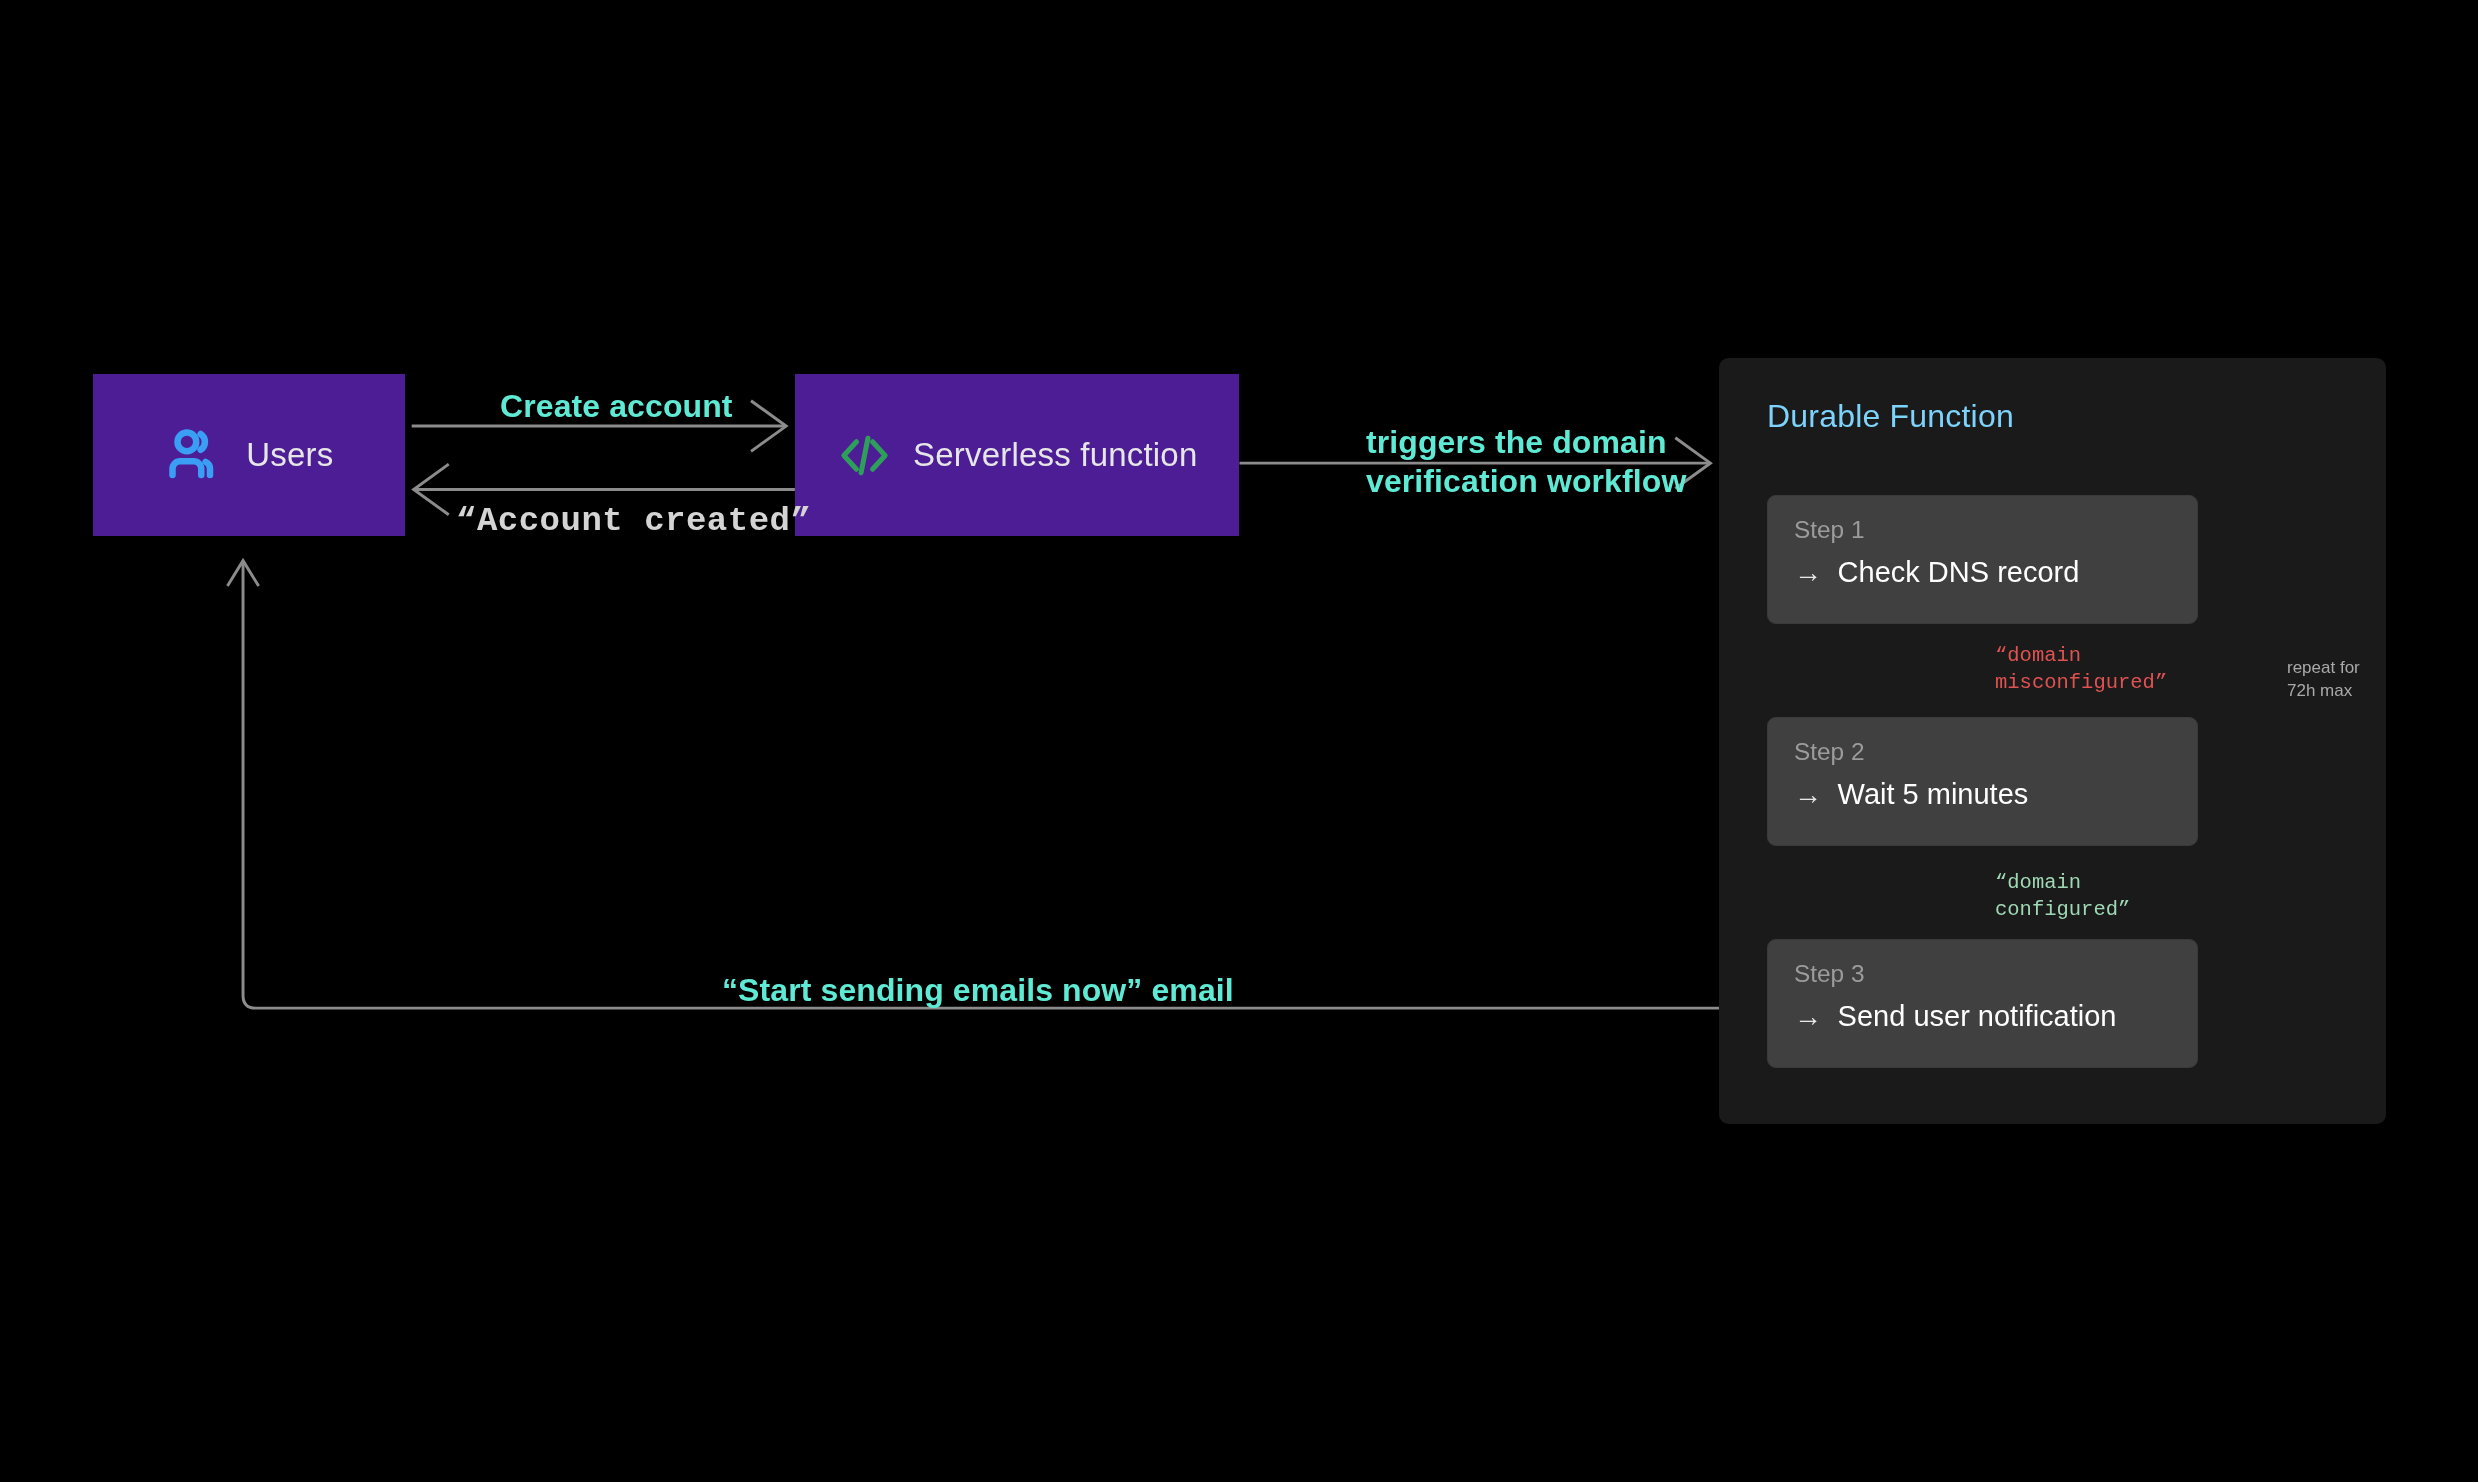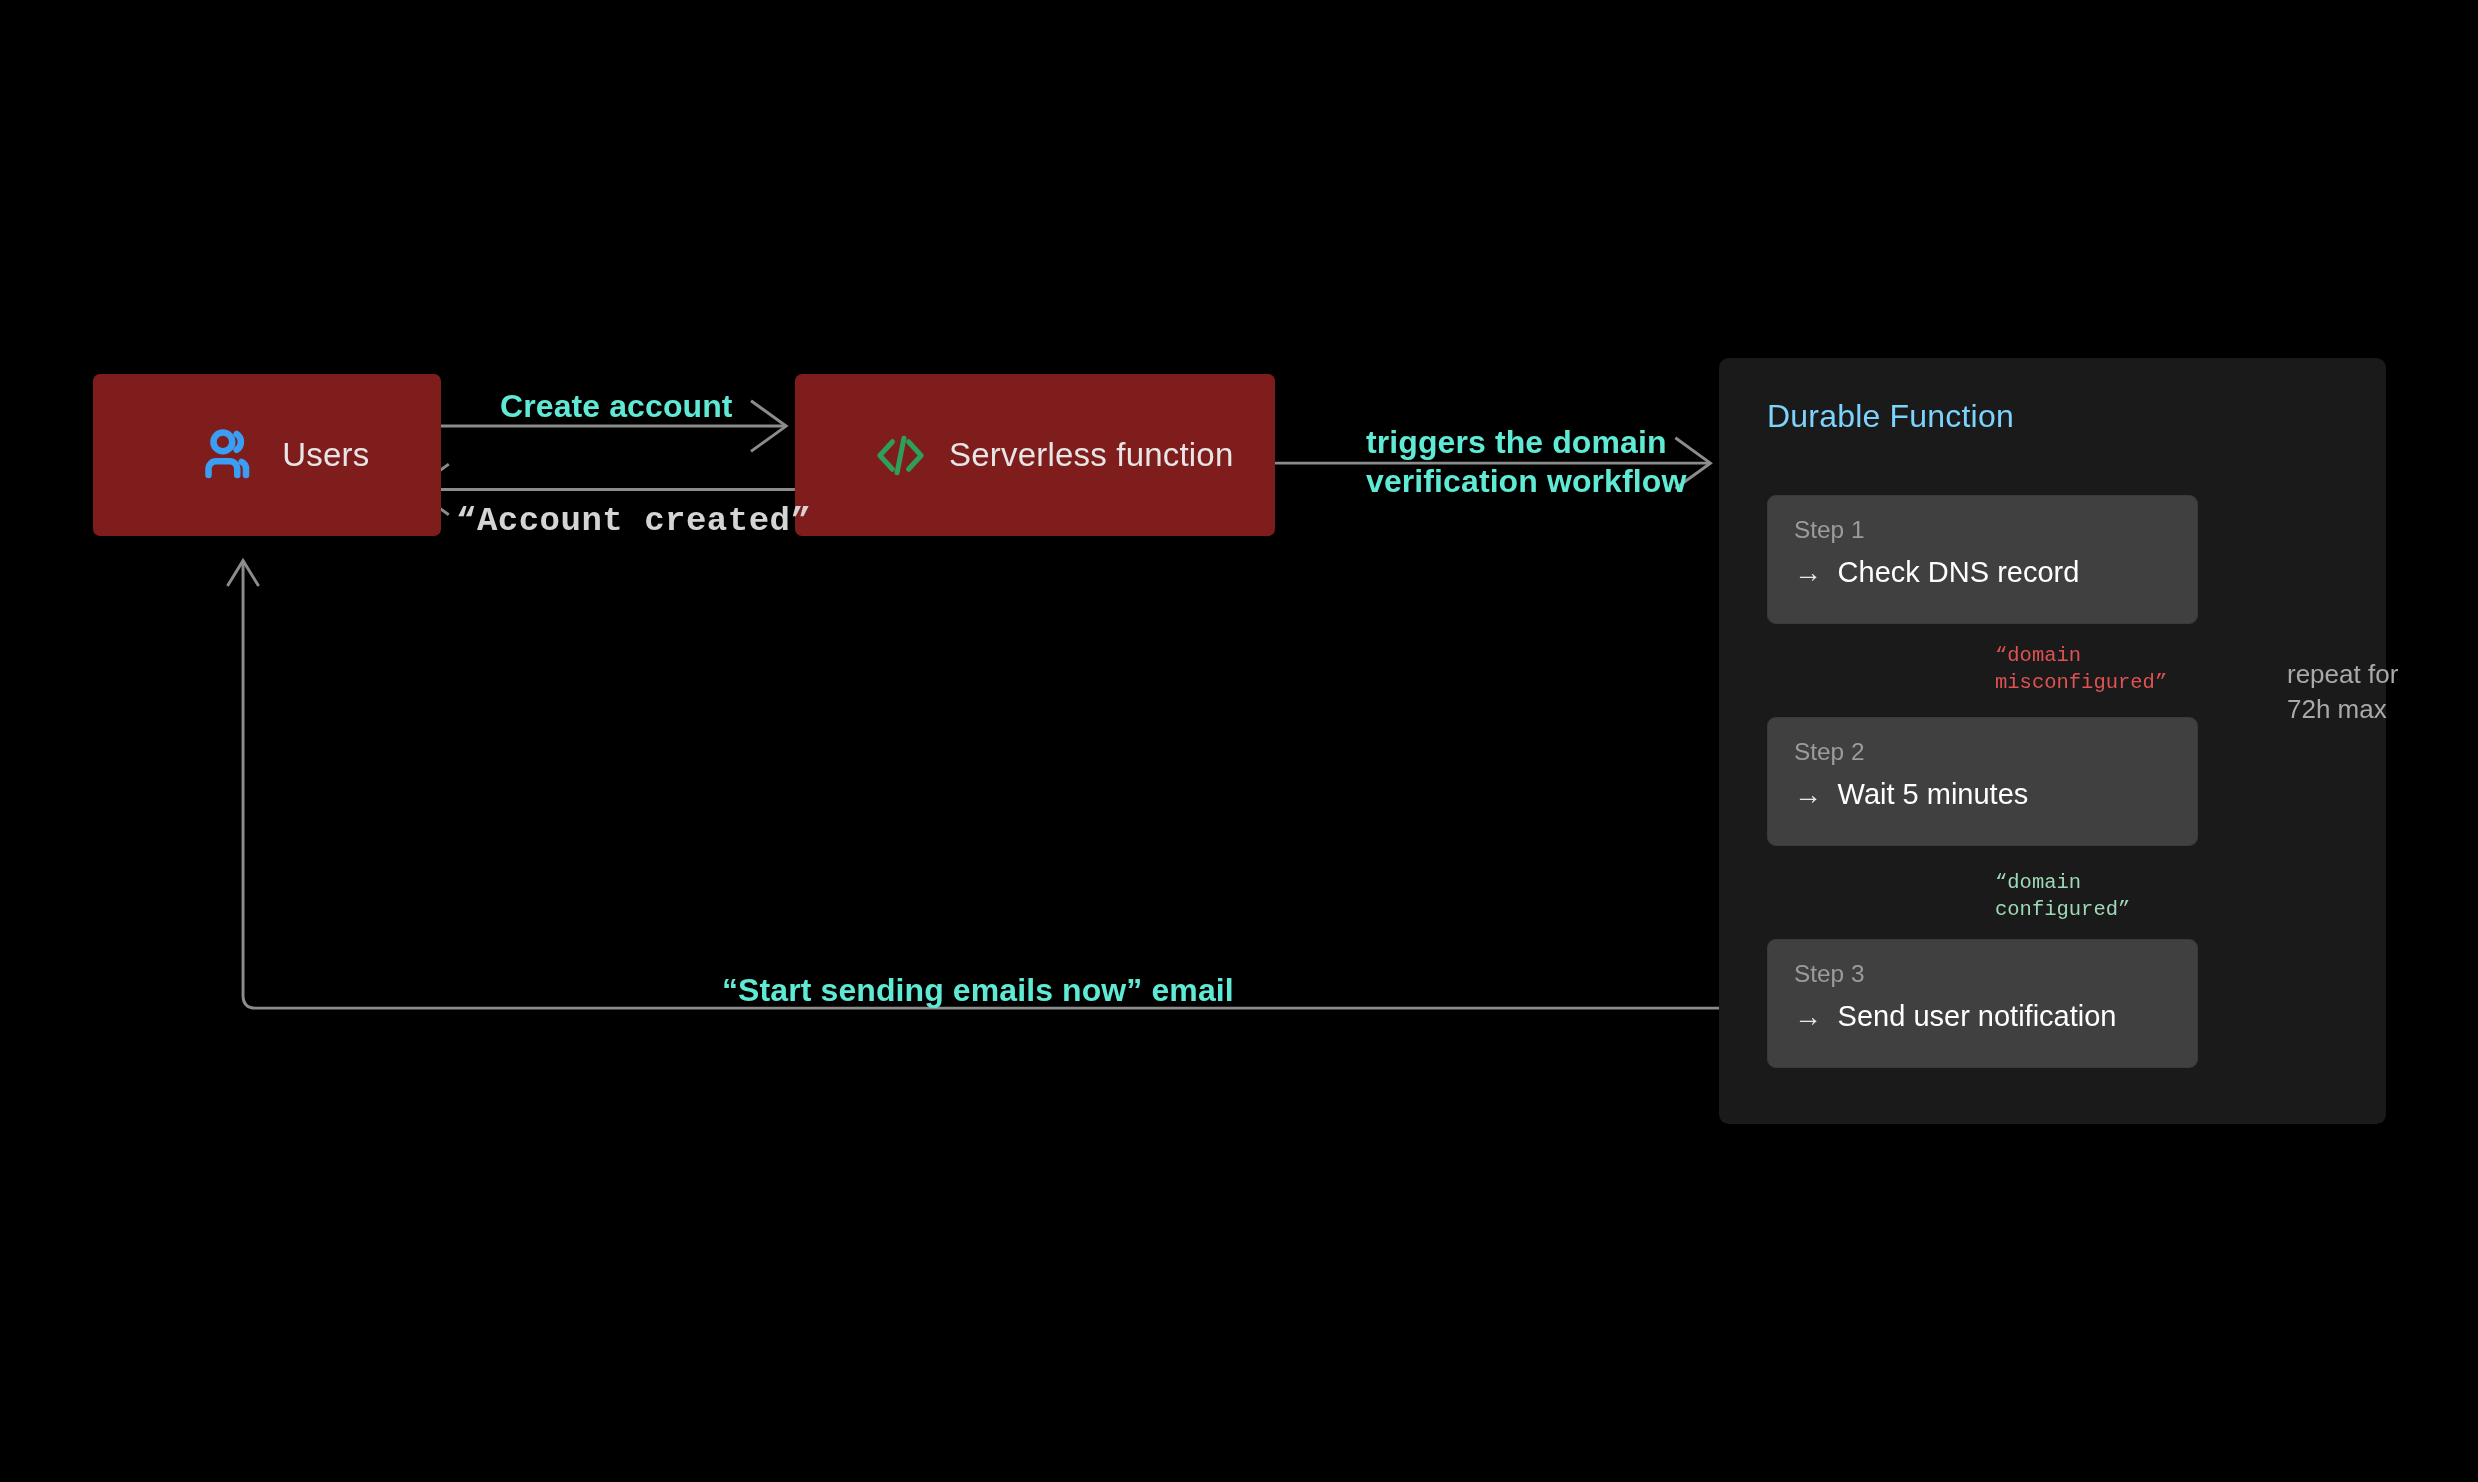--- a/index.html
+++ b/index.html
@@ -20,27 +20,26 @@
     position: absolute;
     left: 0; top: 0;
     width: 2478px;
     height: 1482px;
     background: #000000;
   }
 
   
   .node {
     position: absolute;
-    background: #7f1d1d;
-    border-radius: 7px;
+    background: #4c1d95;
+    border-radius: 0;
     display: flex;
     align-items: center;
     justify-content: center;
     gap: 21.5px;
-    padding-left: 36px;
   }
   .node-label {
     font-size: 33px;
     color: #E6E6E6;
     font-weight: 400;
     letter-spacing: 0.2px;
     white-space: nowrap;
   }
   #users-node {
     left: 93px;  top: 374px;
@@ -136,21 +135,21 @@
     line-height: 1.32;
   }
   .lbl-mono-green {
     font-family: "Liberation Mono", monospace;
     font-size: 20.5px;
     color: #9FD8B5;
     line-height: 1.32;
   }
   .lbl-small-gray {
     font-family: "Liberation Sans", sans-serif;
-    font-size: 26px;
+    font-size: 17px;
     color: #A9A9A9;
     line-height: 1.35;
   }
 
   #label-create-account  { left: 500px;  top: 387px; }
   #label-account-created { left: 456px;  top: 501px; }
   #label-triggers        { left: 1366px; top: 423px; }
   #label-start-sending   { left: 722px;  top: 971px; }
   #label-misconfigured   { left: 1995px; top: 642px; }
   #label-configured      { left: 1995px; top: 869px; }

